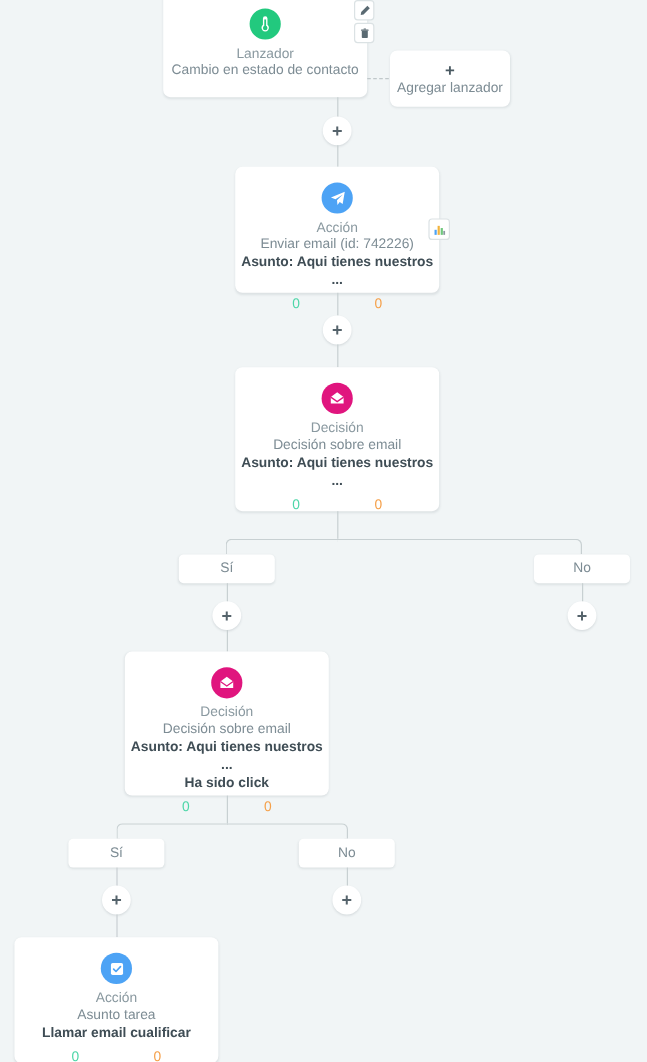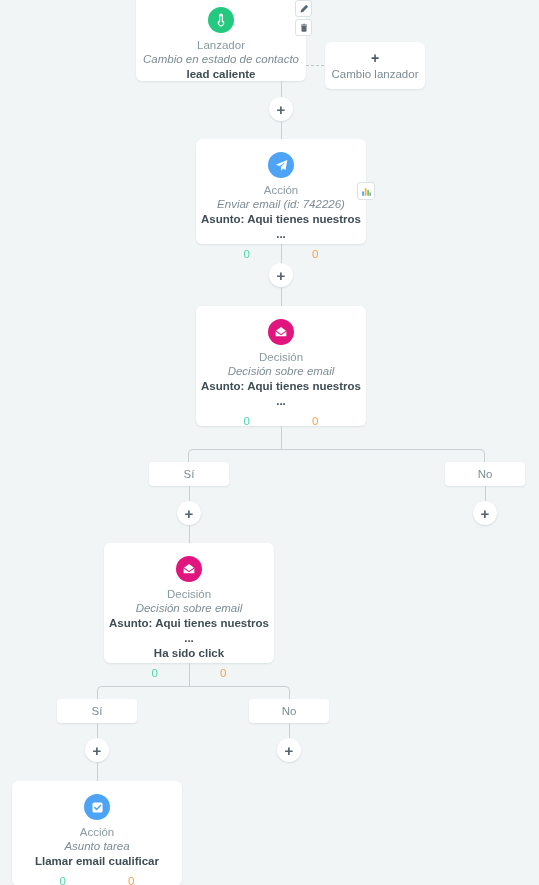--- a/index.html
+++ b/index.html
@@ -68,21 +68,20 @@
   .node-type {
     font-size: 11.5px;
     color: #8a99a0;
     margin-top: 5px;
     line-height: 14px;
   }
   .node-sub {
     font-size: 11.5px;
     color: #7d8c94;
     line-height: 15px;
-    font-style: italic;
   }
   .node-main {
     font-size: 11.5px;
     color: #3f4d55;
     font-weight: bold;
     line-height: 15px;
   }
   .counters {
     display: flex;
     justify-content: center;
@@ -182,41 +181,40 @@
   <div class="card" style="left:136px; top:-30px; width:170px; height:108px; padding-top:34px;">
     <div class="node-icon" style="background:#22c97e;">
       <svg width="16" height="16" viewBox="0 0 16 16">
         <path d="M8 1.6a1.9 1.9 0 0 0-1.9 1.9v5.1a3.1 3.1 0 1 0 3.8 0V3.5A1.9 1.9 0 0 0 8 1.6z" fill="#ffffff"></path>
         <circle cx="8" cy="11.4" r="1.9" fill="#22c97e"></circle>
         <rect x="7.25" y="4.2" width="1.5" height="6" fill="#22c97e"></rect>
       </svg>
     </div>
     <div class="node-type">Lanzador</div>
     <div class="node-sub">Cambio en estado de contacto</div>
-    <div class="node-main">lead caliente</div>
   </div>
 
   <div class="sidebtn" style="left:295px; top:-3px;">
     <svg width="10" height="10" viewBox="0 0 12 12">
       <path d="M8.6 1.0l2.4 2.4-6.2 6.2-2.9.5.5-2.9z" fill="#5a6a72"></path>
     </svg>
   </div>
   <div class="sidebtn" style="left:295px; top:16px;">
     <svg width="10" height="10" viewBox="0 0 12 12">
       <rect x="3" y="3.2" width="6" height="7.2" rx="0.8" fill="#5a6a72"></rect>
       <rect x="2.2" y="1.8" width="7.6" height="1.3" rx="0.5" fill="#5a6a72"></rect>
       <rect x="4.8" y="0.8" width="2.4" height="1.2" rx="0.4" fill="#5a6a72"></rect>
     </svg>
   </div>
 
   <div class="dashline" style="left:306px; top:62px; width:28px;"></div>
 
   <div class="add-box" style="left:325px; top:39px; width:100px; height:47px;">
     <div class="plus-glyph">+</div>
-    <div class="add-label">Cambio lanzador</div>
+    <div class="add-label">Agregar lanzador</div>
   </div>
 
   <div class="vline" style="left:281px; top:78px; height:18px;"></div>
   <div class="plus-node" style="left:269px; top:94px;">
     <span>+</span>
   </div>
   <div class="vline" style="left:281px; top:118px; height:18px;"></div>
 
   <div class="card" style="left:196px; top:136px; width:170px; height:105px; padding-top:13px;">
     <div class="node-icon" style="background:#4da3f5;">

